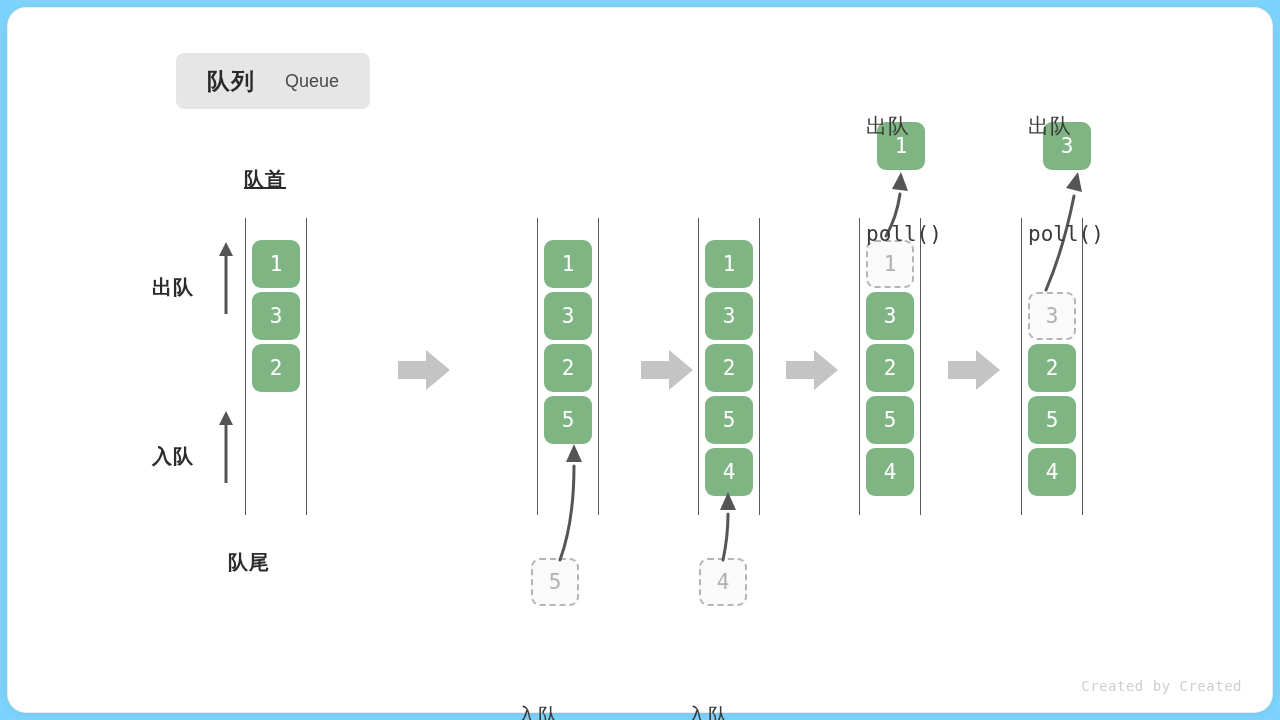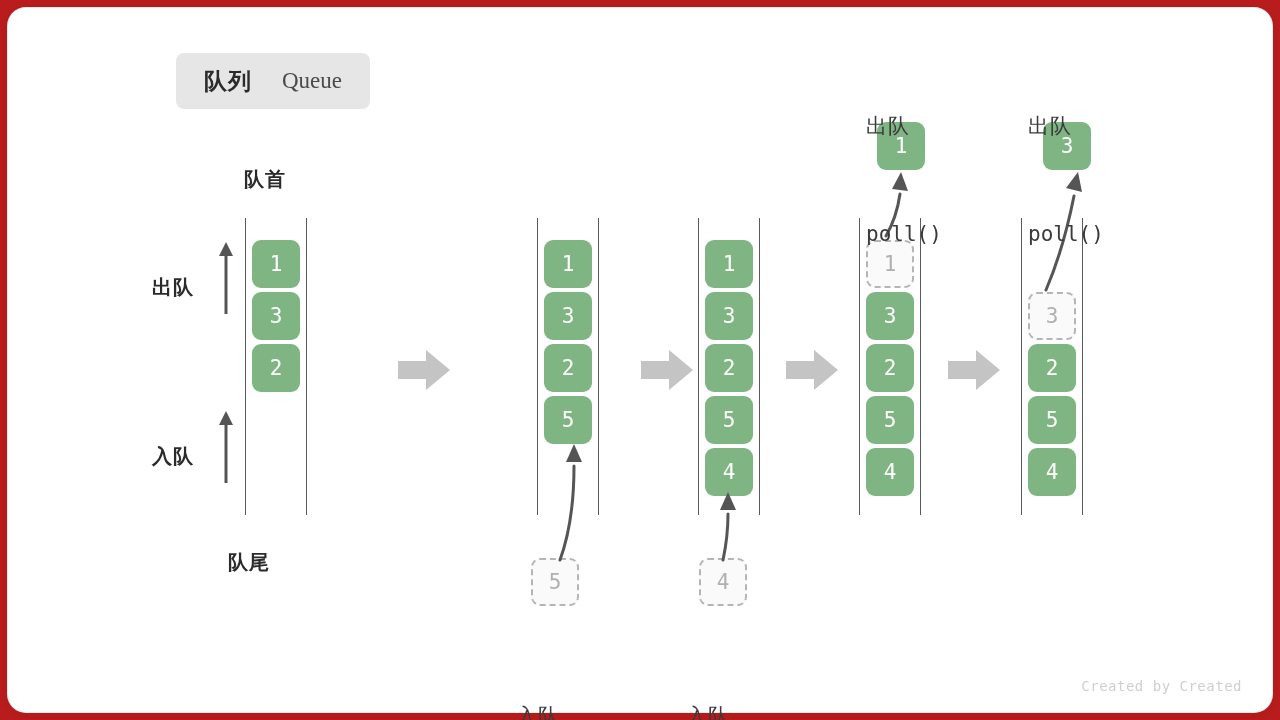--- a/index.html
+++ b/index.html
@@ -6,21 +6,21 @@
     margin: 0;
     padding: 0;
     background: #ffffff;
     font-family: "Liberation Sans", sans-serif;
   }
   #stage {
     position: relative;
     width: 1280px;
     height: 720px;
     overflow: hidden;
-    background: #b91c1c;
+    background: #7dd3fc;
   }
   .card {
     position: absolute;
     left: 8px;
     top: 8px;
     width: 1264px;
     height: 704px;
     background: #ffffff;
     border-radius: 18px;
     box-shadow: 0 0 0 1px #ececec, 0 2px 10px rgba(0,0,0,0.07);
@@ -41,22 +41,22 @@
     justify-content: center;
     gap: 10px;
   }
   .title-cn {
     font-size: 23px;
     font-weight: bold;
     color: #2b2b2b;
     letter-spacing: 1px;
   }
   .title-en {
-    font-family: Liberation Serif, serif;
-    font-size: 23px;
+    font-family: Liberation Sans, sans-serif;
+    font-size: 18px;
     color: #4a4a4a;
     margin-left: 20px;
   }
 
   
   .lbl {
     position: absolute;
     color: #333333;
     white-space: pre;
   }
@@ -153,21 +153,21 @@
 <body>
 
 <div id="stage">
   <div class="card">
 
     <div class="title-chip">
       <span class="title-cn">队列</span>
       <span class="title-en">Queue</span>
     </div>
 
-    <div class="lbl lbl-cn-bold" style="left:236px; top:158px;">队首</div>
+    <div class="lbl lbl-cn-bold" style="left:236px; top:158px;text-decoration:underline;">队首</div>
     <div class="lbl lbl-cn-bold" style="left:220px; top:541px;">队尾</div>
 
     <div class="lbl lbl-cn-bold" style="left:144px; top:266px;">出队</div>
     <div class="lbl lbl-cn-bold" style="left:144px; top:435px;">入队</div>
 
     <svg class="tick-arrow" style="left:206px; top:232px;" width="24" height="76" viewBox="0 0 24 76">
       <line x1="12" y1="74" x2="12" y2="12" stroke="#555" stroke-width="3"></line>
       <polygon points="12,2 5,16 19,16" fill="#555"></polygon>
     </svg>
 

